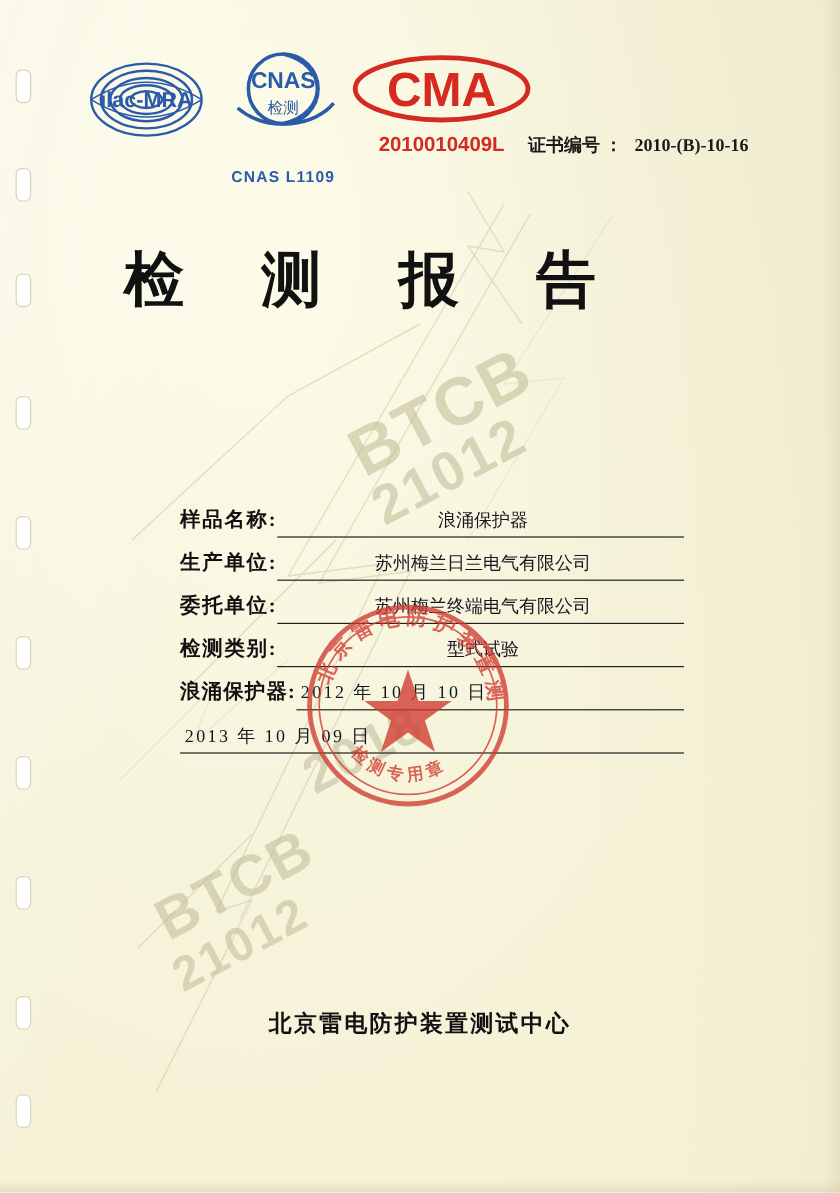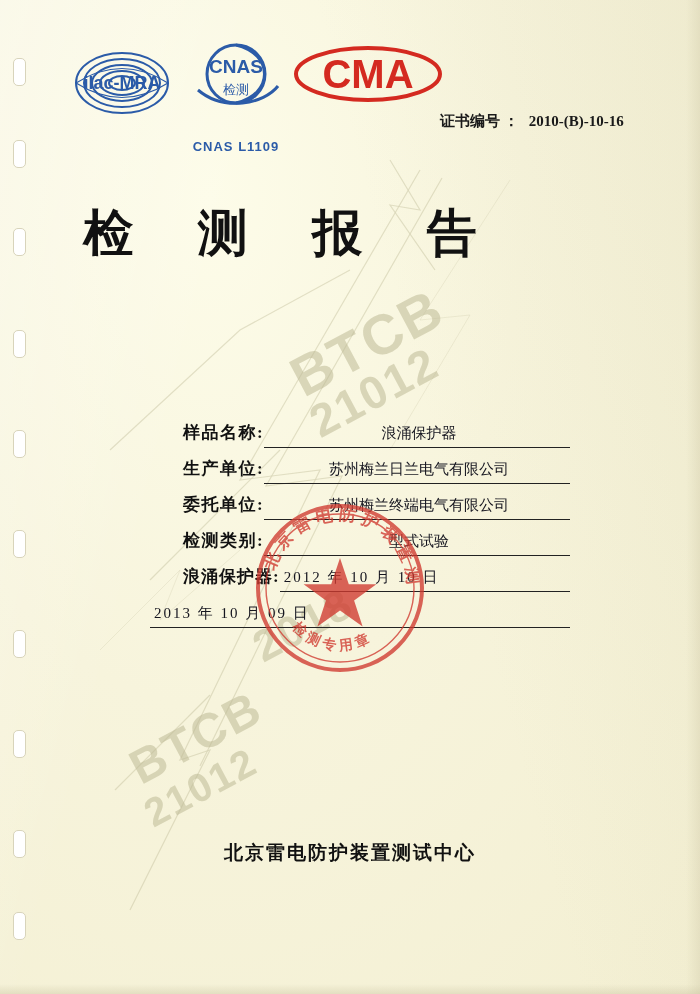--- a/index.html
+++ b/index.html
@@ -128,20 +128,21 @@
     left: 0;
     top: 200px;
     width: 560px;
     text-align: center;
     font-family: "Liberation Serif", serif;
     font-weight: bold;
     font-size: 50px;
     letter-spacing: 26px;
     text-indent: 26px;
     color: #111111;
+    padding-left: 20px;
   }
 
   
   .bg-art {
     position: absolute;
     left: 90px;
     top: 150px;
     width: 470px;
     height: 780px;
     opacity: 0.55;
@@ -168,21 +169,20 @@
     display: flex;
     align-items: flex-end;
   }
   .field-label {
     font-size: 17px;
     font-weight: bold;
     color: #111;
     white-space: nowrap;
     letter-spacing: 1.5px;
     padding-bottom: 4px;
-    margin-left: 33px;
   }
   .field-value {
     flex: 1;
     border-bottom: 1px solid #222;
     padding: 0 4px 4px 8px;
     font-size: 15px;
     color: #15151f;
     white-space: nowrap;
     overflow: hidden;
     text-align: center;
@@ -296,20 +296,21 @@
         <text x="58" y="52" text-anchor="middle" font-family="Liberation Serif, serif" font-size="13" fill="#2b5ba8">检测</text>
       </svg>
       <div class="cnas-text">CNAS L1109</div>
     </div>
 
     <div class="cma">
       <svg width="152" height="60" viewBox="0 0 152 60">
         <ellipse cx="76" cy="30" rx="72" ry="26" fill="none" stroke="#d42a20" stroke-width="4"></ellipse>
         <text x="76" y="44" text-anchor="middle" font-family="Liberation Sans, sans-serif" font-size="40" font-weight="bold" fill="#d42a20">CMA</text>
       </svg>
+      <div class="cma-num">2010010409L</div>
     </div>
 
     <div class="cert-no">
       <span>证书编号 ：</span><span class="val">2010-(B)-10-16</span>
     </div>
   </div>
 
   <div class="title">检 测 报 告</div>
 
   <div class="fields" id="fields">

